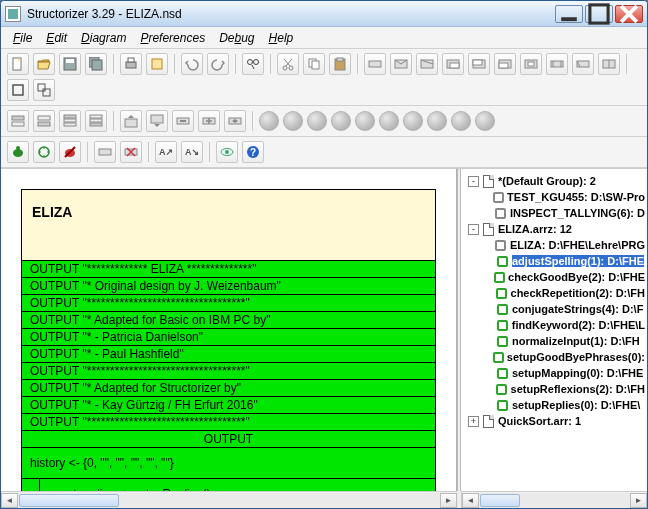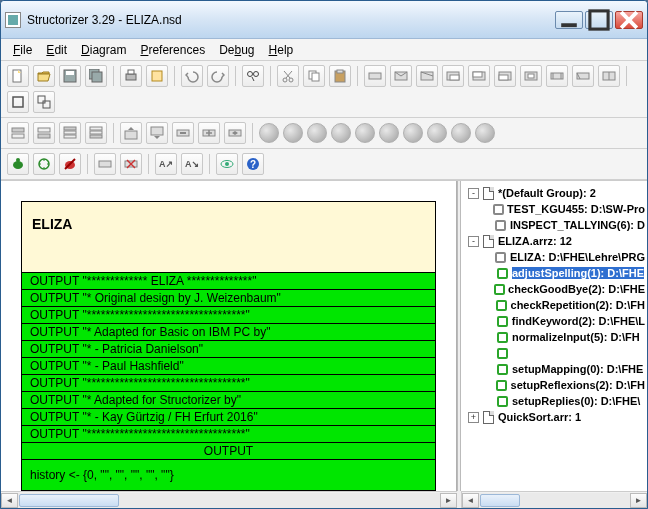--- a/index.html
+++ b/index.html
@@ -1,26 +1,26 @@
 <!DOCTYPE html>
 <html><head>
 <meta charset="utf-8">
 <style>
 * { box-sizing: border-box; margin: 0; padding: 0; font-family: "Segoe UI", Tahoma, sans-serif; }
 body { background: #5a7a9c; display: flex; align-items: center; justify-content: center; width: 648px; height: 509px; overflow: hidden; }
 .window { width: 648px; height: 509px; background: #fff; border: 1px solid #2a5d8f; border-radius: 4px 4px 0 0; box-shadow: 0 0 8px rgba(0,0,0,0.3); display: flex; flex-direction: column; }
-.titlebar { height: 38px; background: linear-gradient(180deg,#f3f8fe 0%, #d6e5f5 50%, #bdd6ef 100%); border-bottom: 1px solid #9fb9d6; display: flex; align-items: center; padding: 0 4px; border-radius: 4px 4px 0 0; }
+.titlebar { height: 26px; background: linear-gradient(180deg,#f3f8fe 0%, #d6e5f5 50%, #bdd6ef 100%); border-bottom: 1px solid #9fb9d6; display: flex; align-items: center; padding: 0 4px; border-radius: 4px 4px 0 0; }
 .titlebar .appicon { width: 16px; height: 16px; background: #fff; border: 1px solid #888; margin-right: 6px; position: relative; }
 .titlebar .appicon::after { content:""; position:absolute; left:2px; top:2px; right:2px; bottom:2px; background:#6aa; }
 .titlebar .title { flex: 1; font-size: 12px; color: #000; }
 .titlebar .wbtns { display: flex; gap: 2px; }
 .wbtn { width: 28px; height: 18px; border: 1px solid #6b8aad; border-radius: 2px; background: linear-gradient(180deg,#eaf3fb,#c6dbf0); display:flex; align-items:center; justify-content:center; font-size:10px; color:#333; cursor:pointer;}
 .wbtn.close { background: linear-gradient(180deg,#f7a7a1,#d94c3c); color:#fff; border-color:#a83a2e;}
 .menubar { height: 22px; background: #f4f4f4; border-bottom: 1px solid #d0d0d0; display: flex; align-items: center; padding: 0 6px; gap: 2px; font-size: 12px; }
-.menubar .mitem { padding: 6px 6px; cursor: pointer; }
+.menubar .mitem { padding: 6px 6px; cursor: pointer; font-style: italic; }
 .menubar .mitem u { text-decoration: underline; }
 .toolbar { background: #f4f4f4; border-bottom: 1px solid #d0d0d0; padding: 4px 6px; display: flex; flex-wrap: wrap; gap: 4px; align-items: center; }
 .tbtn { width: 22px; height: 22px; border: 1px solid #c8c8c8; border-radius: 2px; background: linear-gradient(180deg,#fdfdfd,#ececec); display:flex; align-items:center; justify-content:center; cursor:pointer; }
 .tbtn svg { width: 14px; height: 14px; }
 .tsep { width: 1px; height: 20px; background: #c8c8c8; margin: 0 2px; }
 .barrel { width: 20px; height: 20px; border-radius: 50%; background: radial-gradient(circle at 35% 35%, #e8e8e8, #bdbdbd 60%, #a0a0a0); border:1px solid #b0b0b0; cursor:pointer;}
 .content { flex:1; display:flex; overflow:hidden; border-top:1px solid #ccc;}
 .leftpane { flex: 1; background:#fff; border-right:1px solid #b0b0b0; overflow:auto; position:relative; }
 .split { width:4px; background:#eee; cursor:col-resize; border-left:1px solid #bbb; border-right:1px solid #bbb;}
 .rightpane { width: 186px; background:#fff; overflow:auto; font-size:11px; }
@@ -459,36 +459,45 @@
               <span class="ibox"></span>
             </span>
             <span class="lbl">checkRepetition(2): D:\FH</span>
           </div>
           <div class="tree-row">
             <span class="ind" style="width: 14px;"></span>
             <span style="width: 11px; display: inline-block;"></span>
             <span class="ticon">
               <span class="ibox"></span>
             </span>
+            <span class="lbl">conjugateStrings(4): D:\F</span>
+          </div>
+          <div class="tree-row">
+            <span class="ind" style="width: 14px;"></span>
+            <span style="width: 11px; display: inline-block;"></span>
+            <span class="ticon">
+              <span class="ibox"></span>
+            </span>
             <span class="lbl">findKeyword(2): D:\FHE\L</span>
           </div>
           <div class="tree-row">
             <span class="ind" style="width: 14px;"></span>
             <span style="width: 11px; display: inline-block;"></span>
             <span class="ticon">
               <span class="ibox"></span>
             </span>
-            <span class="lbl">normalizeInput(5): D:\FH</span>
-          </div>
-          <div class="tree-row">
-            <span class="ind" style="width: 14px;"></span>
-            <span style="width: 11px; display: inline-block;"></span>
-            <span class="ticon">
-              <span class="ibox"></span>
-            </span>
+            <span class="lbl">normalizeInput(1): D:\FH</span>
+          </div>
+          <div class="tree-row">
+            <span class="ind" style="width: 14px;"></span>
+            <span style="width: 11px; display: inline-block;"></span>
+            <span class="ticon">
+              <span class="ibox"></span>
+            </span>
+            <span class="lbl">setupGoodByePhrases(0):</span>
           </div>
           <div class="tree-row">
             <span class="ind" style="width: 14px;"></span>
             <span style="width: 11px; display: inline-block;"></span>
             <span class="ticon">
               <span class="ibox"></span>
             </span>
             <span class="lbl">setupMapping(0): D:\FHE</span>
           </div>
           <div class="tree-row">

